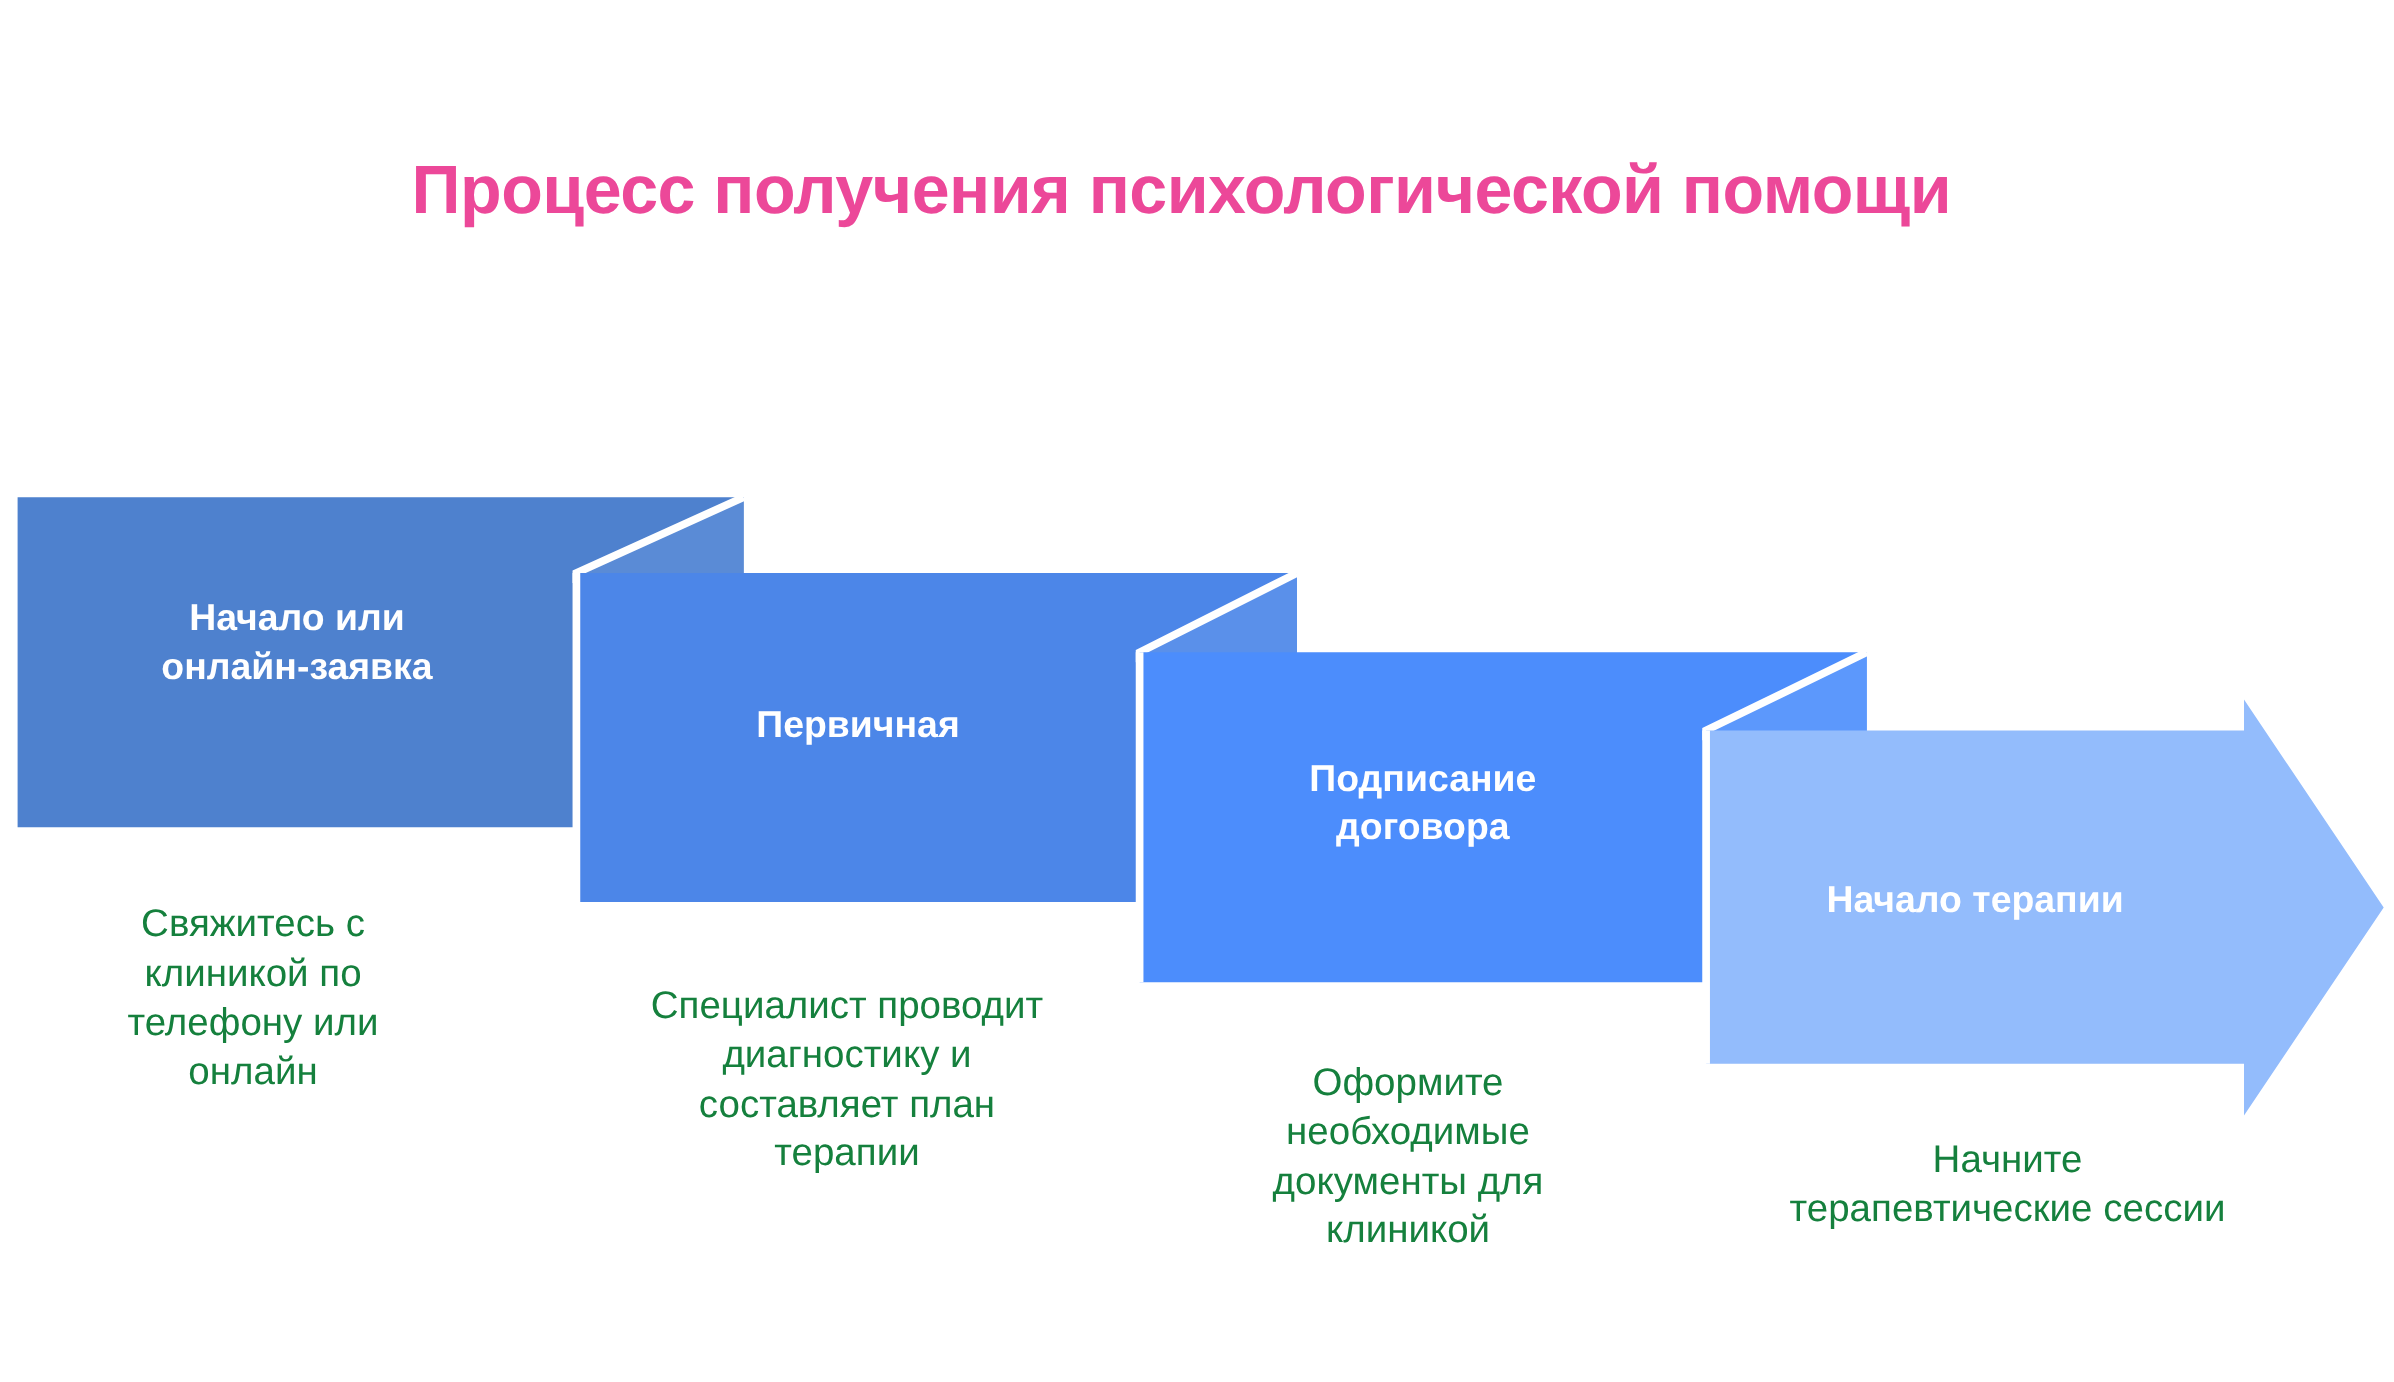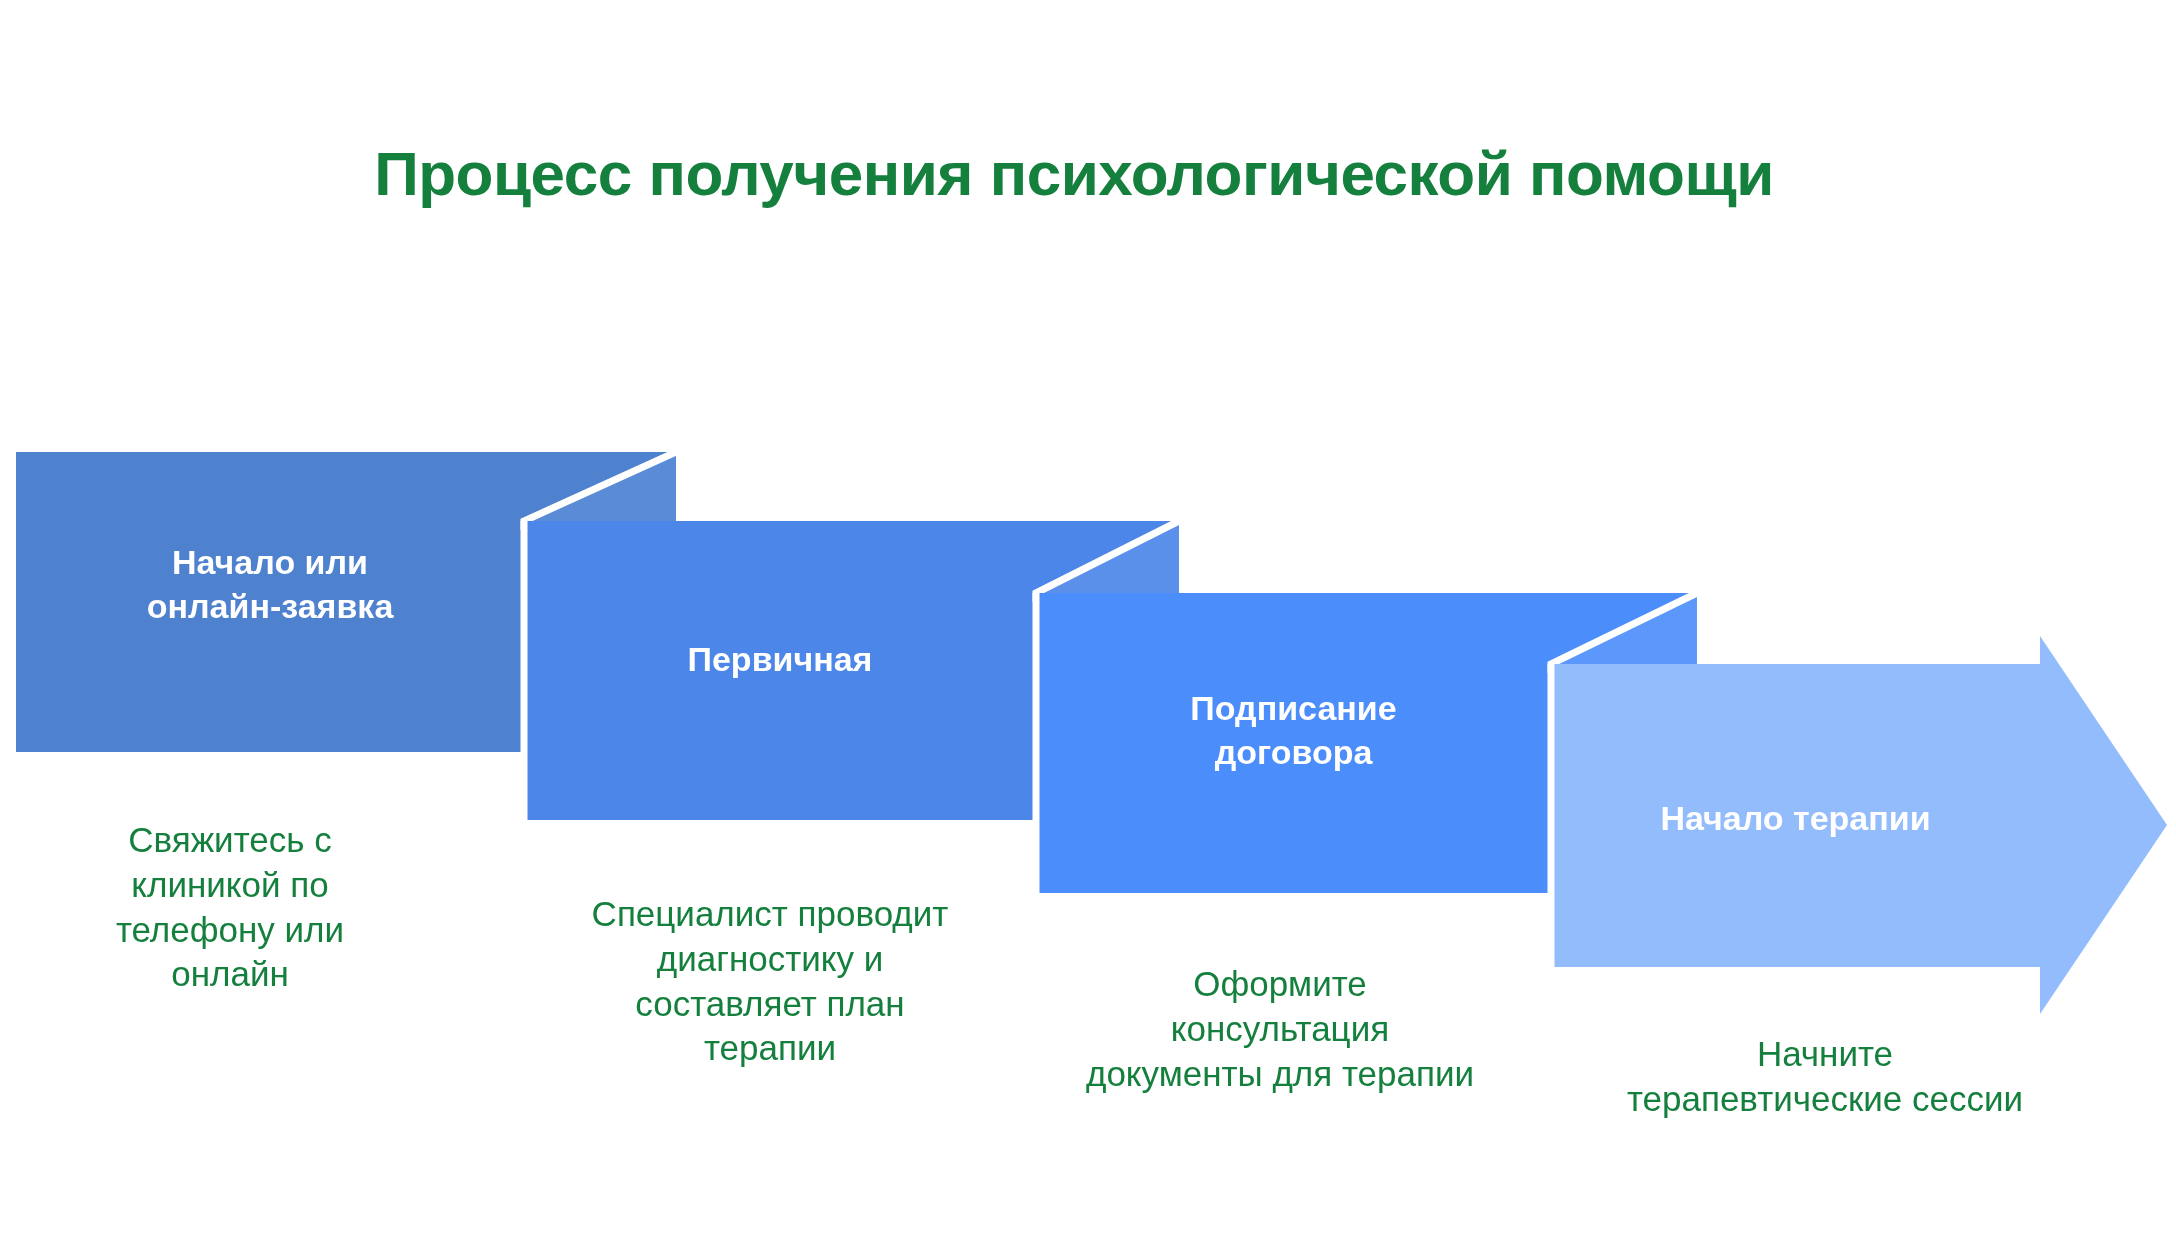--- a/index.html
+++ b/index.html
@@ -26,21 +26,21 @@
 
   
   #title {
     position: absolute;
     left: 0;
     top: 140px;
     width: 2148px;
     text-align: center;
     font-size: 62px;
     font-weight: bold;
-    color: #15803d;
+    color: #ec4899;
     letter-spacing: -0.5px;
     line-height: 1.1;
     white-space: nowrap;
   }
 
   
   #diagram {
     position: absolute;
     left: 0;
     top: 0;
@@ -134,18 +134,18 @@
     </div>
 
     <div class="step-label" style="left:1551px; top:796px; width:489px;">
       <div>Начало терапии</div>
     </div>
 
     <div class="step-caption" style="left:60px; top:818px; width:340px;">Свяжитесь с клиникой по телефону или онлайн</div>
 
     <div class="step-caption" style="left:570px; top:892px; width:400px;">Специалист проводит диагностику и составляет план терапии</div>
 
-    <div class="step-caption" style="left:1080px; top:962px; width:400px;">Оформите консультация документы для терапии</div>
+    <div class="step-caption" style="left:1080px; top:962px; width:400px;">Оформите необходимые документы для клиникой</div>
 
     <div class="step-caption" style="left:1625px; top:1032px; width:400px;">Начните терапевтические сессии</div>
 
   </div>
 </div>
 
 </body></html>

